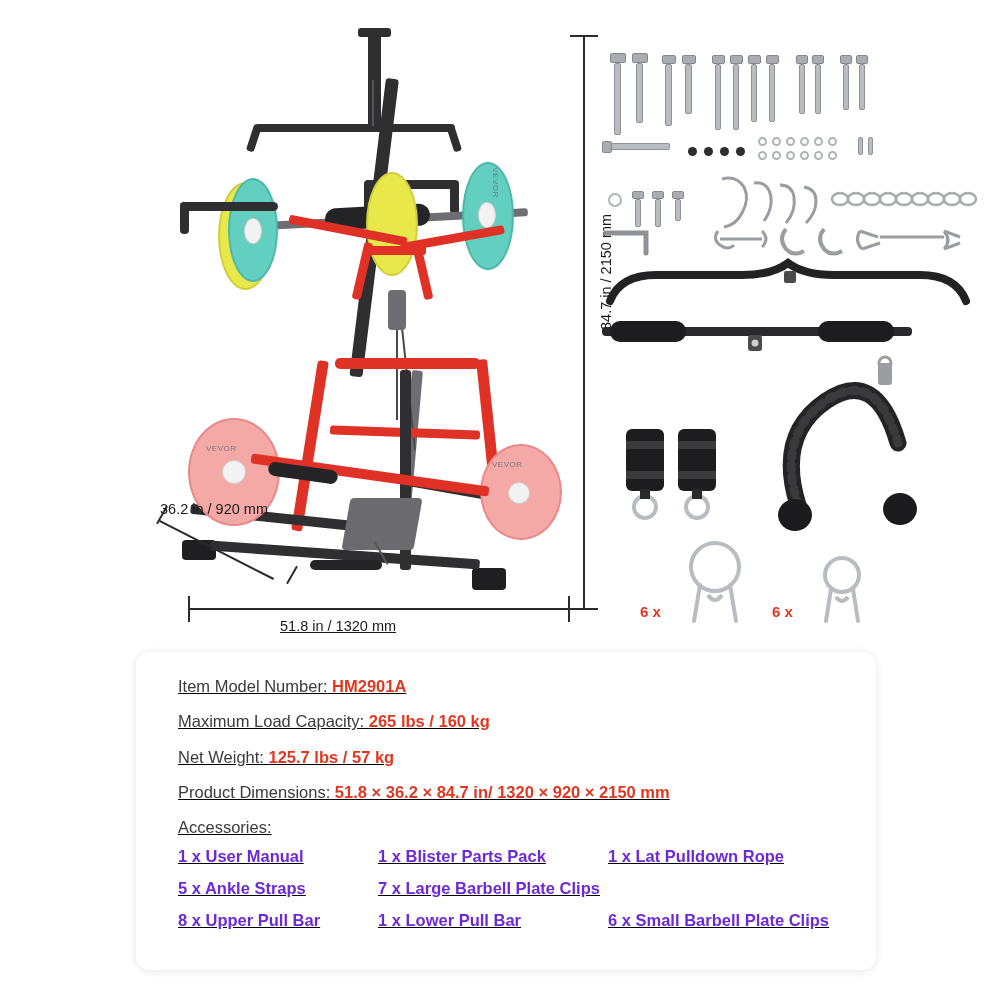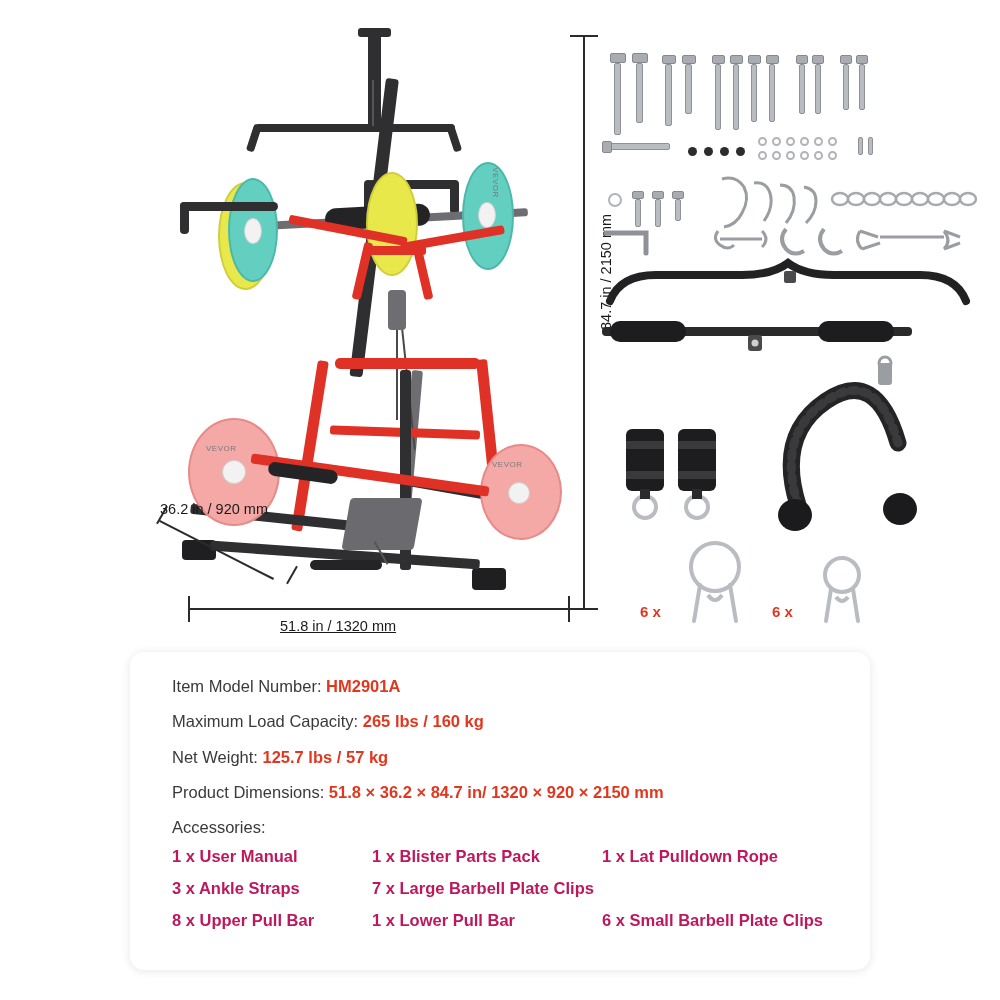--- a/index.html
+++ b/index.html
@@ -53,41 +53,42 @@
   .screw { position: absolute; background: #b9bcc0; border: 1px solid #8e9196; border-radius: 2px; }
   .screwhead { position: absolute; background: #a9acb1; border: 1px solid #85888d; border-radius: 2px; }
   .washer { position: absolute; width: 9px; height: 9px; border-radius: 50%; border: 2px solid #b0b3b7; background: #fff; }
   .blackdot { position: absolute; width: 9px; height: 9px; border-radius: 50%; background: #2c2c2e; }
 
   .qty { position: absolute; font-size: 15px; color: #e2361f; font-weight: 700; }
 
   
   .spec-card {
     position: absolute;
-    left: 130px; top: 652px;
+    left: 136px; top: 652px;
     width: 740px; height: 318px;
     background: #ffffff;
     border-radius: 14px;
     box-shadow: 0 1px 10px rgba(0,0,0,.10);
     padding: 24px 0 0 42px;
+    text-decoration: underline;
   }
   .spec-row {
     font-size: 16.5px;
     color: #3a3a3a;
     margin-bottom: 14px;
     line-height: 1.3;
   }
   .spec-val { color: #e2361f; font-weight: 700; }
   .acc-label { font-size: 16.5px; color: #3a3a3a; margin-bottom: 10px; }
   .acc-grid {
     display: grid;
     grid-template-columns: 200px 230px auto;
     row-gap: 13px;
     font-size: 16.5px;
-    color: #be185d;
+    color: #6d28d9;
     font-weight: 700;
   }
 </style>
 </head>
 <body>
 
 <div class="page">
 
   <div class="diagram">
 
@@ -349,21 +350,21 @@
       <span>Product Dimensions:</span>
       <span class="spec-val">51.8 × 36.2 × 84.7 in/ 1320 × 920 × 2150 mm</span>
     </div>
 
     <div class="acc-label">Accessories:</div>
 
     <div class="acc-grid">
       <span>1 x User Manual</span>
       <span>1 x Blister Parts Pack</span>
       <span>1 x Lat Pulldown Rope</span>
-      <span>3 x Ankle Straps</span>
+      <span>5 x Ankle Straps</span>
       <span>7 x Large Barbell Plate Clips</span>
       <span></span>
       <span>8 x Upper Pull Bar</span>
       <span>1 x Lower Pull Bar</span>
       <span>6 x Small Barbell Plate Clips</span>
     </div>
   </div>
 
 </div>
 

